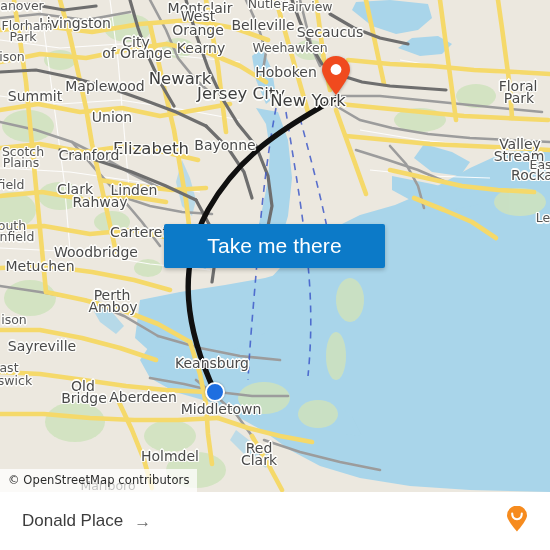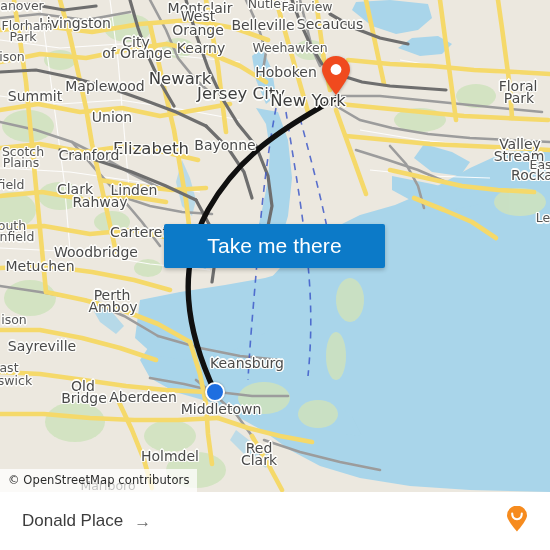--- a/index.html
+++ b/index.html
@@ -303,21 +303,21 @@
     </svg>
 
     <div id="labels-layer">
         <div class="label s2" style="left: 22px; top: 6px;">anover</div>
         <div class="label s3" style="left: 75px; top: 23px;">Livingston</div>
         <div class="label s3" style="left: 200px; top: 8px;">Montclair</div>
         <div class="label s3" style="left: 198px; top: 16px;">West</div>
         <div class="label s3" style="left: 198px; top: 30px;">Orange</div>
         <div class="label s2" style="left: 268px; top: 4px;">Nutley</div>
         <div class="label s3" style="left: 263px; top: 25px;">Belleville</div>
-        <div class="label s3" style="left: 330px; top: 24px;">Secaucus</div>
+        <div class="label s3" style="left: 330px; top: 32px;">Secaucus</div>
         <div class="label s2" style="left: 307px; top: 7px;">Fairview</div>
         <div class="label s2" style="left: 27px; top: 26px;">Florham</div>
         <div class="label s2" style="left: 23px; top: 37px;">Park</div>
         <div class="label s3" style="left: 136px; top: 42px;">City</div>
         <div class="label s3" style="left: 137px; top: 53px;">of Orange</div>
         <div class="label s3" style="left: 201px; top: 48px;">Kearny</div>
         <div class="label s2" style="left: 290px; top: 48px;">Weehawken</div>
         <div class="label s2" style="left: 12px; top: 57px;">ison</div>
         <div class="label s3" style="left: 105px; top: 86px;">Maplewood</div>
         <div class="label s4" style="left: 180px; top: 79px;">Newark</div>
@@ -344,21 +344,21 @@
         <div class="label s2" style="left: 543px; top: 218px;">Le</div>
         <div class="label s2" style="left: 12px; top: 226px;">outh</div>
         <div class="label s2" style="left: 17px; top: 237px;">nfield</div>
         <div class="label s3" style="left: 139px; top: 232px;">Carteret</div>
         <div class="label s3" style="left: 96px; top: 252px;">Woodbridge</div>
         <div class="label s3" style="left: 40px; top: 266px;">Metuchen</div>
         <div class="label s3" style="left: 112px; top: 295px;">Perth</div>
         <div class="label s3" style="left: 113px; top: 307px;">Amboy</div>
         <div class="label s2" style="left: 14px; top: 320px;">ison</div>
         <div class="label s3" style="left: 42px; top: 346px;">Sayreville</div>
-        <div class="label s3" style="left: 212px; top: 363px; margin-left: 35px;">Keansburg</div>
+        <div class="label s3" style="left: 212px; top: 363px;">Keansburg</div>
         <div class="label s2" style="left: 9px; top: 368px;">ast</div>
         <div class="label s2" style="left: 15px; top: 381px;">swick</div>
         <div class="label s3" style="left: 83px; top: 386px;">Old</div>
         <div class="label s3" style="left: 84px; top: 398px;">Bridge</div>
         <div class="label s3" style="left: 143px; top: 397px;">Aberdeen</div>
         <div class="label s3" style="left: 221px; top: 409px;">Middletown</div>
         <div class="label s3" style="left: 259px; top: 448px;">Red</div>
         <div class="label s3" style="left: 259px; top: 460px;">Clark</div>
         <div class="label s3" style="left: 170px; top: 456px;">Holmdel</div>
         <div class="label s2 muted" style="left: 108px; top: 486px;">Marlboro</div>

